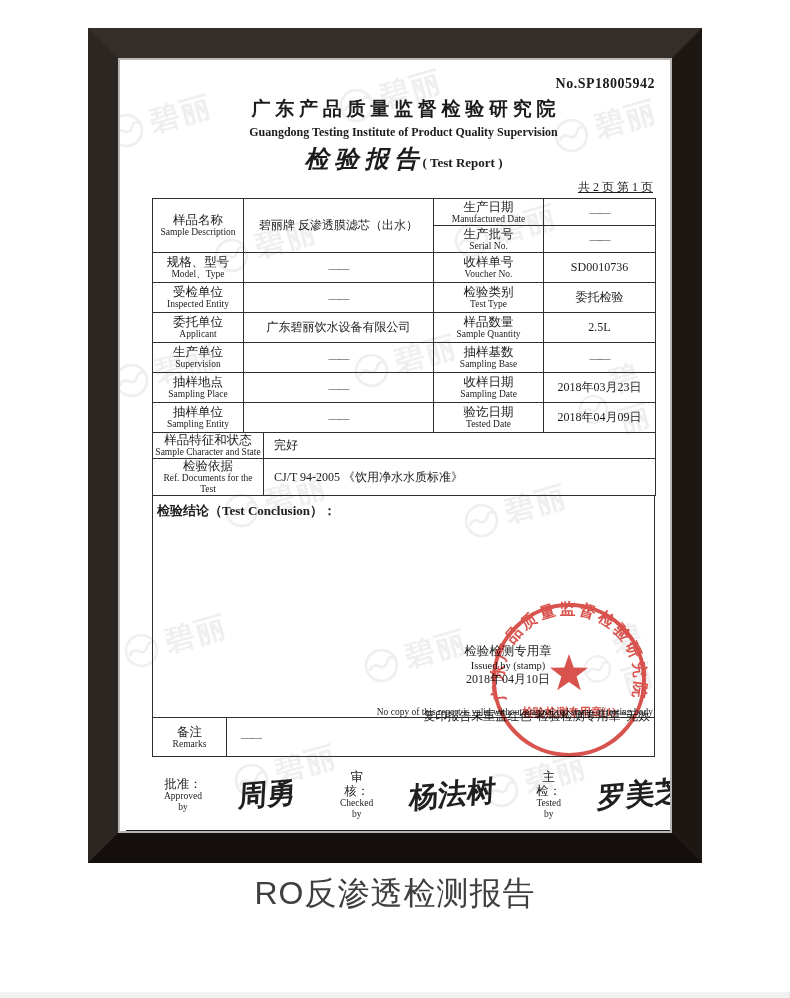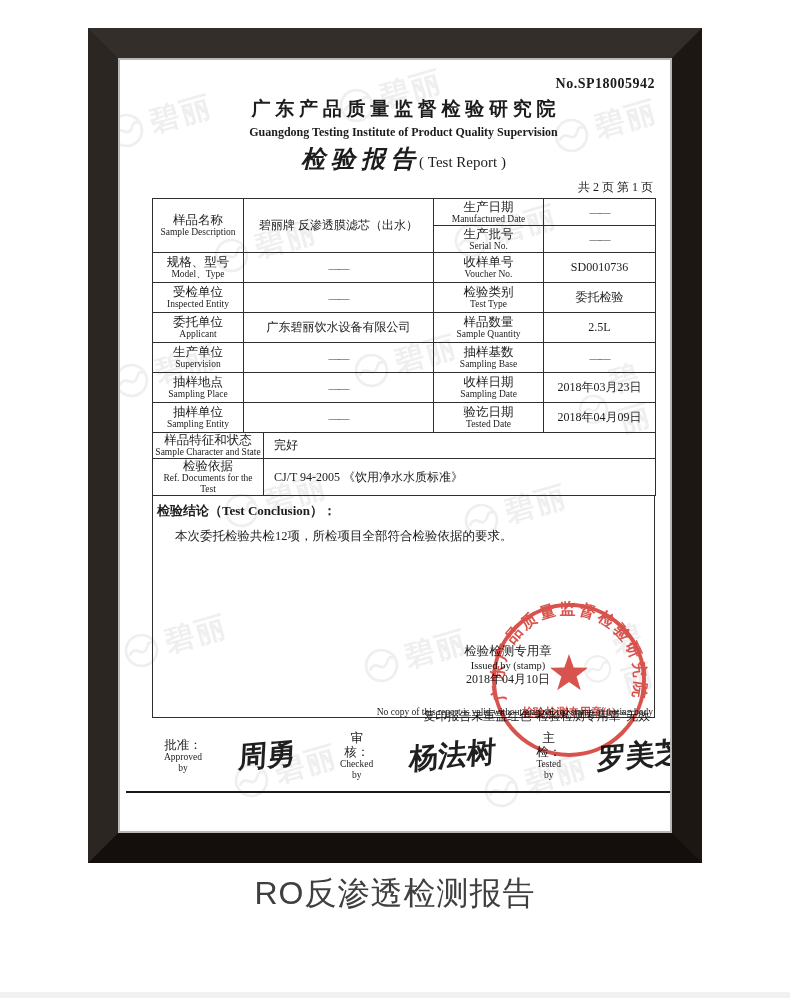--- a/index.html
+++ b/index.html
@@ -31,22 +31,22 @@
     font-size:30px;font-weight:bold;color:#e2e2e2;letter-spacing:2px;
     font-family:"Liberation Sans","DejaVu Sans",sans-serif;
   }
   .content{position:relative;z-index:1;padding:16px 0 12px 32px;width:503px;}
   
   .report-no{text-align:right;font-size:14px;font-weight:bold;letter-spacing:.5px;}
   .inst-zh{text-align:center;font-size:19px;font-weight:bold;margin-top:4px;white-space:nowrap;}
   .inst-en{text-align:center;font-size:12px;font-weight:bold;margin-top:3px;}
   .rep-title{text-align:center;margin-top:3px;white-space:nowrap;}
   .rep-title .zh{font-size:24px;font-weight:bold;font-style:italic;}
-  .rep-title .en{font-size:15px;font-weight:normal;}
-  .page-info{text-align:right;font-size:12px;margin:4px 2px 2px 0;}
+  .rep-title .en{font-size:13px;font-weight:bold;}
+  .page-info{text-align:right;font-size:12px;margin:4px 2px 2px 0;text-decoration:underline;}
   
   table{border-collapse:collapse;table-layout:fixed;width:503px;}
   td{border:1px solid #2e2e2e;padding:0 2px;overflow:hidden;}
   .lbl{text-align:center;}
   .lbl .zh{font-size:12.5px;line-height:14px;}
   .lbl .en{font-size:9.5px;line-height:11px;color:#222;}
   .val{text-align:center;font-size:12px;}
   .dash{color:#3a3a3a;font-size:11px;letter-spacing:-1px;}
   .h27 td{height:26px;}
   .h29 td{height:29px;}
@@ -339,21 +339,20 @@
                 <div class="zh">检验依据</div>
                 <div class="en">Ref. Documents for the Test</div>
               </td>
           <td class="valL">CJ/T 94-2005 《饮用净水水质标准》</td>
         </tr>
       </tbody>
         </table>
 
       <div class="t-conc">
         <div class="conc-title">检验结论（Test Conclusion）：</div>
-        <div class="conc-body">本次委托检验共检12项，所检项目全部符合检验依据的要求。</div>
 
         <div class="stamp-lines">
           <div class="l1">检验检测专用章</div>
           <div class="l2">Issued by (stamp)</div>
           <div class="l3">2018年04月10日</div>
         </div>
         <div class="note-zh">复印报告未重盖红色“检验检测专用章”无效</div>
         <div class="note-en">No copy of this report is valid without original red stamp of testing body</div>
 
         <svg class="stamp" width="160" height="160" viewBox="0 0 160 160">
@@ -362,20 +361,27 @@
             <path id="stamp-arc" d="M 20.2,107.9 A 66,66 0 1 1 139.8,107.9" fill="none"></path>
           </defs>
           <text font-size="16" fill="#d5403a" font-weight="bold" letter-spacing="3">
             <textPath href="#stamp-arc" startOffset="50%" text-anchor="middle">广东产品质量监督检验研究院</textPath>
           </text>
           <polygon fill="#d5403a" points="80,54 84.7,67.5 99.0,67.8 87.6,76.5 91.8,90.2 80,82 68.2,90.2 72.4,76.5 61.0,67.8 75.3,67.5"></polygon>
           <text x="80" y="116" text-anchor="middle" font-size="11.5" fill="#d5403a" font-weight="bold">检验检测专用章(1)</text>
         </svg>
       </div>
 
+      <div class="t-rem">
+        <div class="lbl">
+          <div class="zh">备注</div>
+          <div class="en">Remarks</div>
+        </div>
+        <div class="rv dash">——</div>
+      </div>
 
       <div class="sig-row">
         <div class="sig-group g1">
           <div class="sig-label">
             <div class="zh">批准：</div>
             <div class="en">Approved by</div>
           </div>
           <span class="sig-name">周勇</span>
         </div>
         <div class="sig-group g2">

